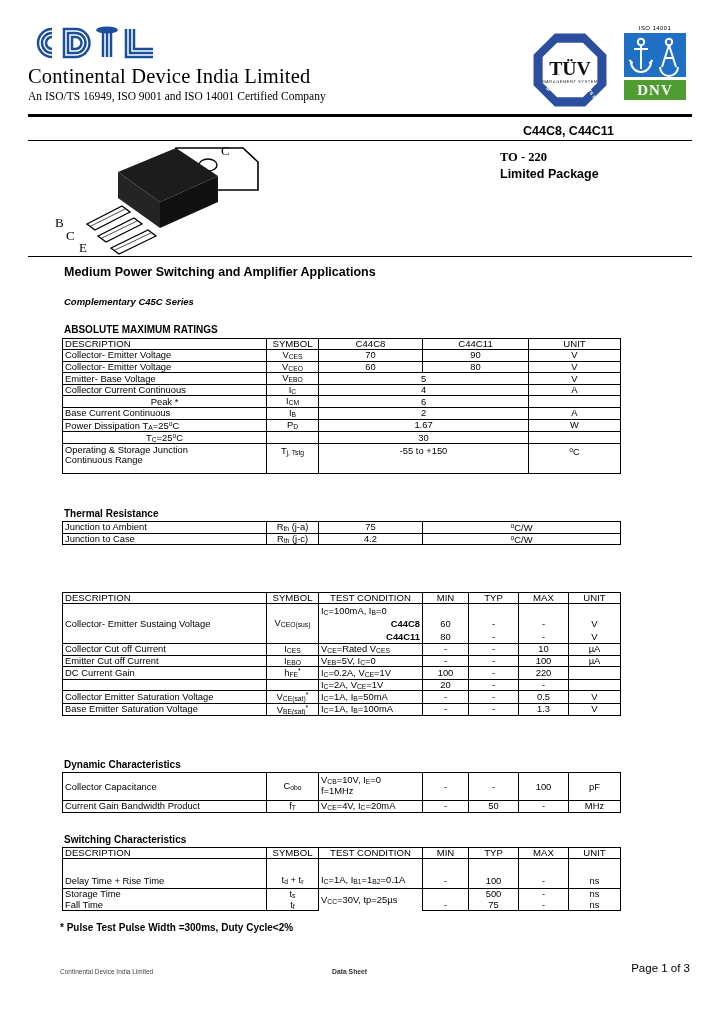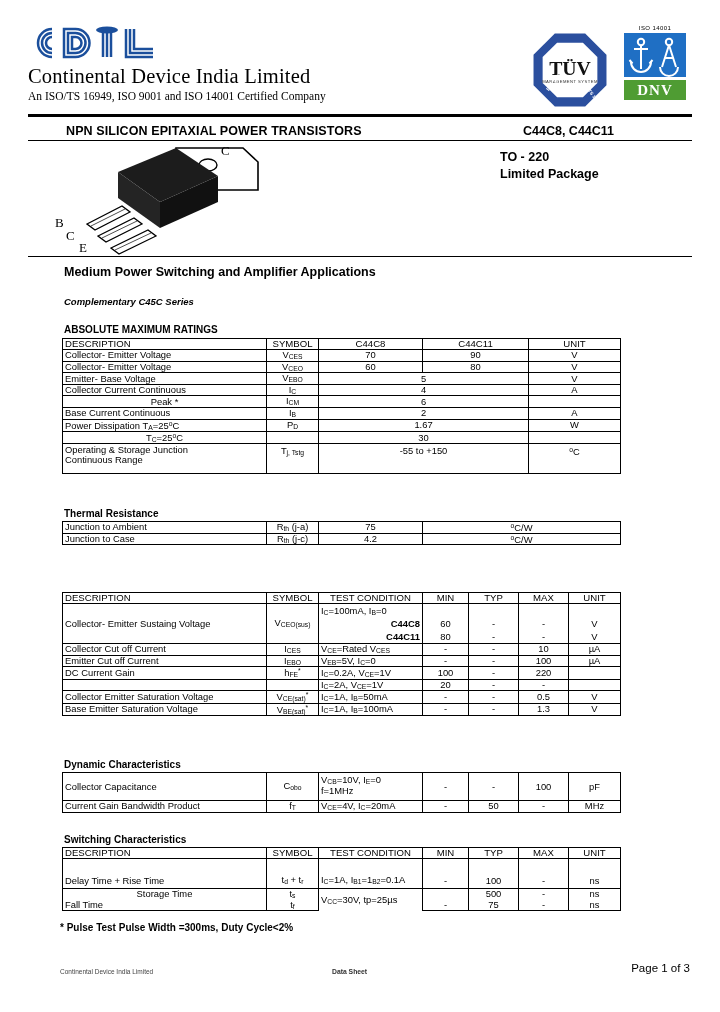--- a/index.html
+++ b/index.html
@@ -128,20 +128,21 @@
     left: 523px; top: 124px;
     font-size: 12.5px;
     font-weight: bold;
     white-space: nowrap;
   }
   .pkg-line1 {
     position: absolute;
     left: 500px; top: 150px;
     font-size: 12.5px;
     font-weight: bold;
+    font-family: Liberation Serif, serif;
   }
   .pkg-line2 {
     position: absolute;
     left: 500px; top: 167px;
     font-size: 12.5px;
     font-weight: bold;
   }
 
   
   .pkg-drawing {
@@ -294,21 +295,20 @@
         </div>
         <div class="dnv-band">DNV</div>
       </div>
     </div>
   </div>
 
   <div class="rule-thick" style="top:114px;"></div>
   <div class="rule-thin" style="top:140px;"></div>
   <div class="rule-thin" style="top:256px;"></div>
 
-  <div class="title-main">NPN SILICON EPITAXIAL POWER TRANSISTORS</div>
   <div class="part-numbers">C44C8,  C44C11</div>
   <div class="pkg-line1">TO - 220</div>
   <div class="pkg-line2">Limited Package</div>
 
   <div class="pkg-drawing">
     <svg viewBox="0 0 215 120" width="215" height="120">
 
       <polygon points="118,12 185,12 200,26 200,54 132,54 118,40" fill="#ffffff" stroke="#000" stroke-width="1.6"></polygon>
 
       <ellipse cx="150" cy="29" rx="9" ry="6" fill="#ffffff" stroke="#000" stroke-width="1.4"></ellipse>
@@ -623,21 +623,21 @@
       <tr style="height:30px;">
         <td class="desc" style="vertical-align:bottom;padding-bottom:2px;">Delay Time + Rise Time</td>
         <td class="sym" style="vertical-align:bottom;padding-bottom:2px;">t<sub>d</sub> +  t<sub>r</sub></td>
         <td class="lft" style="vertical-align:bottom;padding-bottom:2px;">I<sub>C</sub>=1A, I<sub>B1</sub>=1<sub>B2</sub>=0.1A</td>
         <td class="ctr" style="vertical-align:bottom;padding-bottom:2px;">-</td>
         <td class="ctr" style="vertical-align:bottom;padding-bottom:2px;">100</td>
         <td class="ctr" style="vertical-align:bottom;padding-bottom:2px;">-</td>
         <td class="ctr" style="vertical-align:bottom;padding-bottom:2px;">ns</td>
       </tr>
       <tr>
-        <td class="desc" style="border-bottom:none;text-align:center;">Storage Time</td>
+        <td class="desc" style="border-bottom:none;">Storage Time</td>
         <td class="sym" style="border-bottom:none;">t<sub>s</sub></td>
         <td class="lft" style="border-bottom:none;" rowspan="2">V<sub>CC</sub>=30V, tp=25µs</td>
         <td class="ctr" style="border-bottom:none;"></td>
         <td class="ctr" style="border-bottom:none;">500</td>
         <td class="ctr" style="border-bottom:none;">-</td>
         <td class="ctr" style="border-bottom:none;">ns</td>
       </tr>
       <tr>
         <td class="desc" style="border-top:none;">Fall Time</td>
         <td class="sym" style="border-top:none;">t<sub>f</sub></td>

